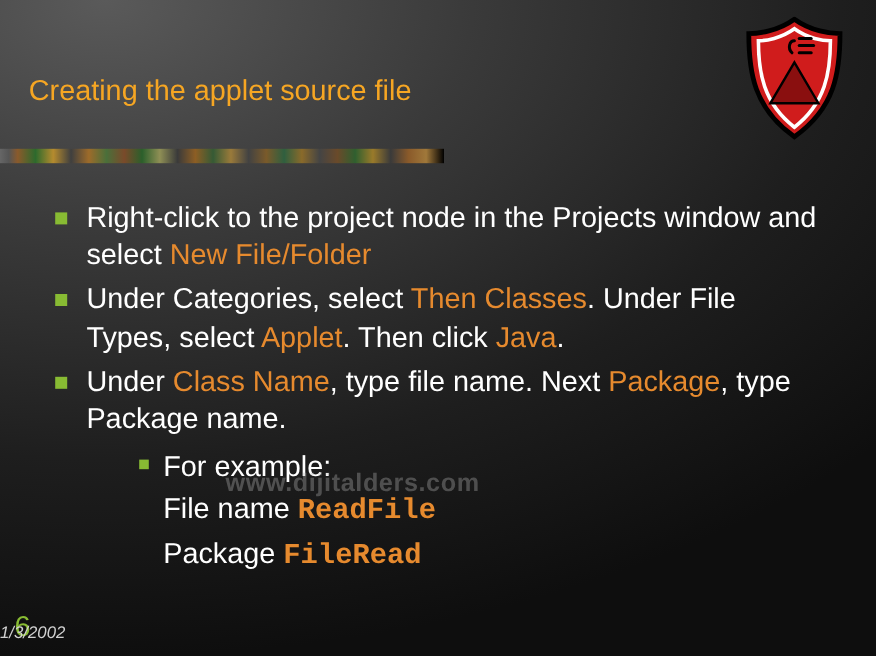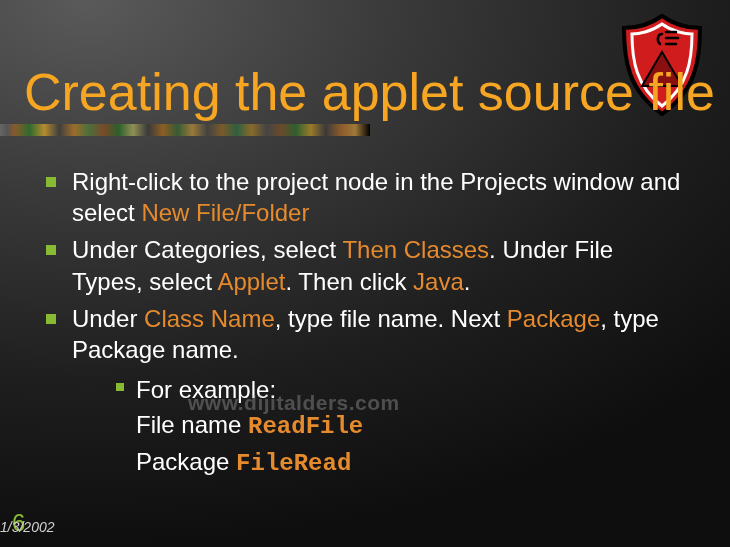--- a/index.html
+++ b/index.html
@@ -14,21 +14,21 @@
     position: relative;
     width: 730px;
     height: 547px;
     background: radial-gradient(ellipse 120% 100% at 12% 0%, #5a5a5a 0%, #3a3a3a 35%, #1e1e1e 70%, #0e0e0e 100%);
     color: #ffffff;
   }
   .title {
     position: absolute;
     left: 24px;
     top: 62px;
-    font-size: 52px;
+    font-size: 24px;
     color: #f6a623;
     font-weight: 400;
   }
   .divider {
     position: absolute;
     left: 0;
     top: 124px;
     width: 370px;
     height: 12px;
     background: linear-gradient(to right,

